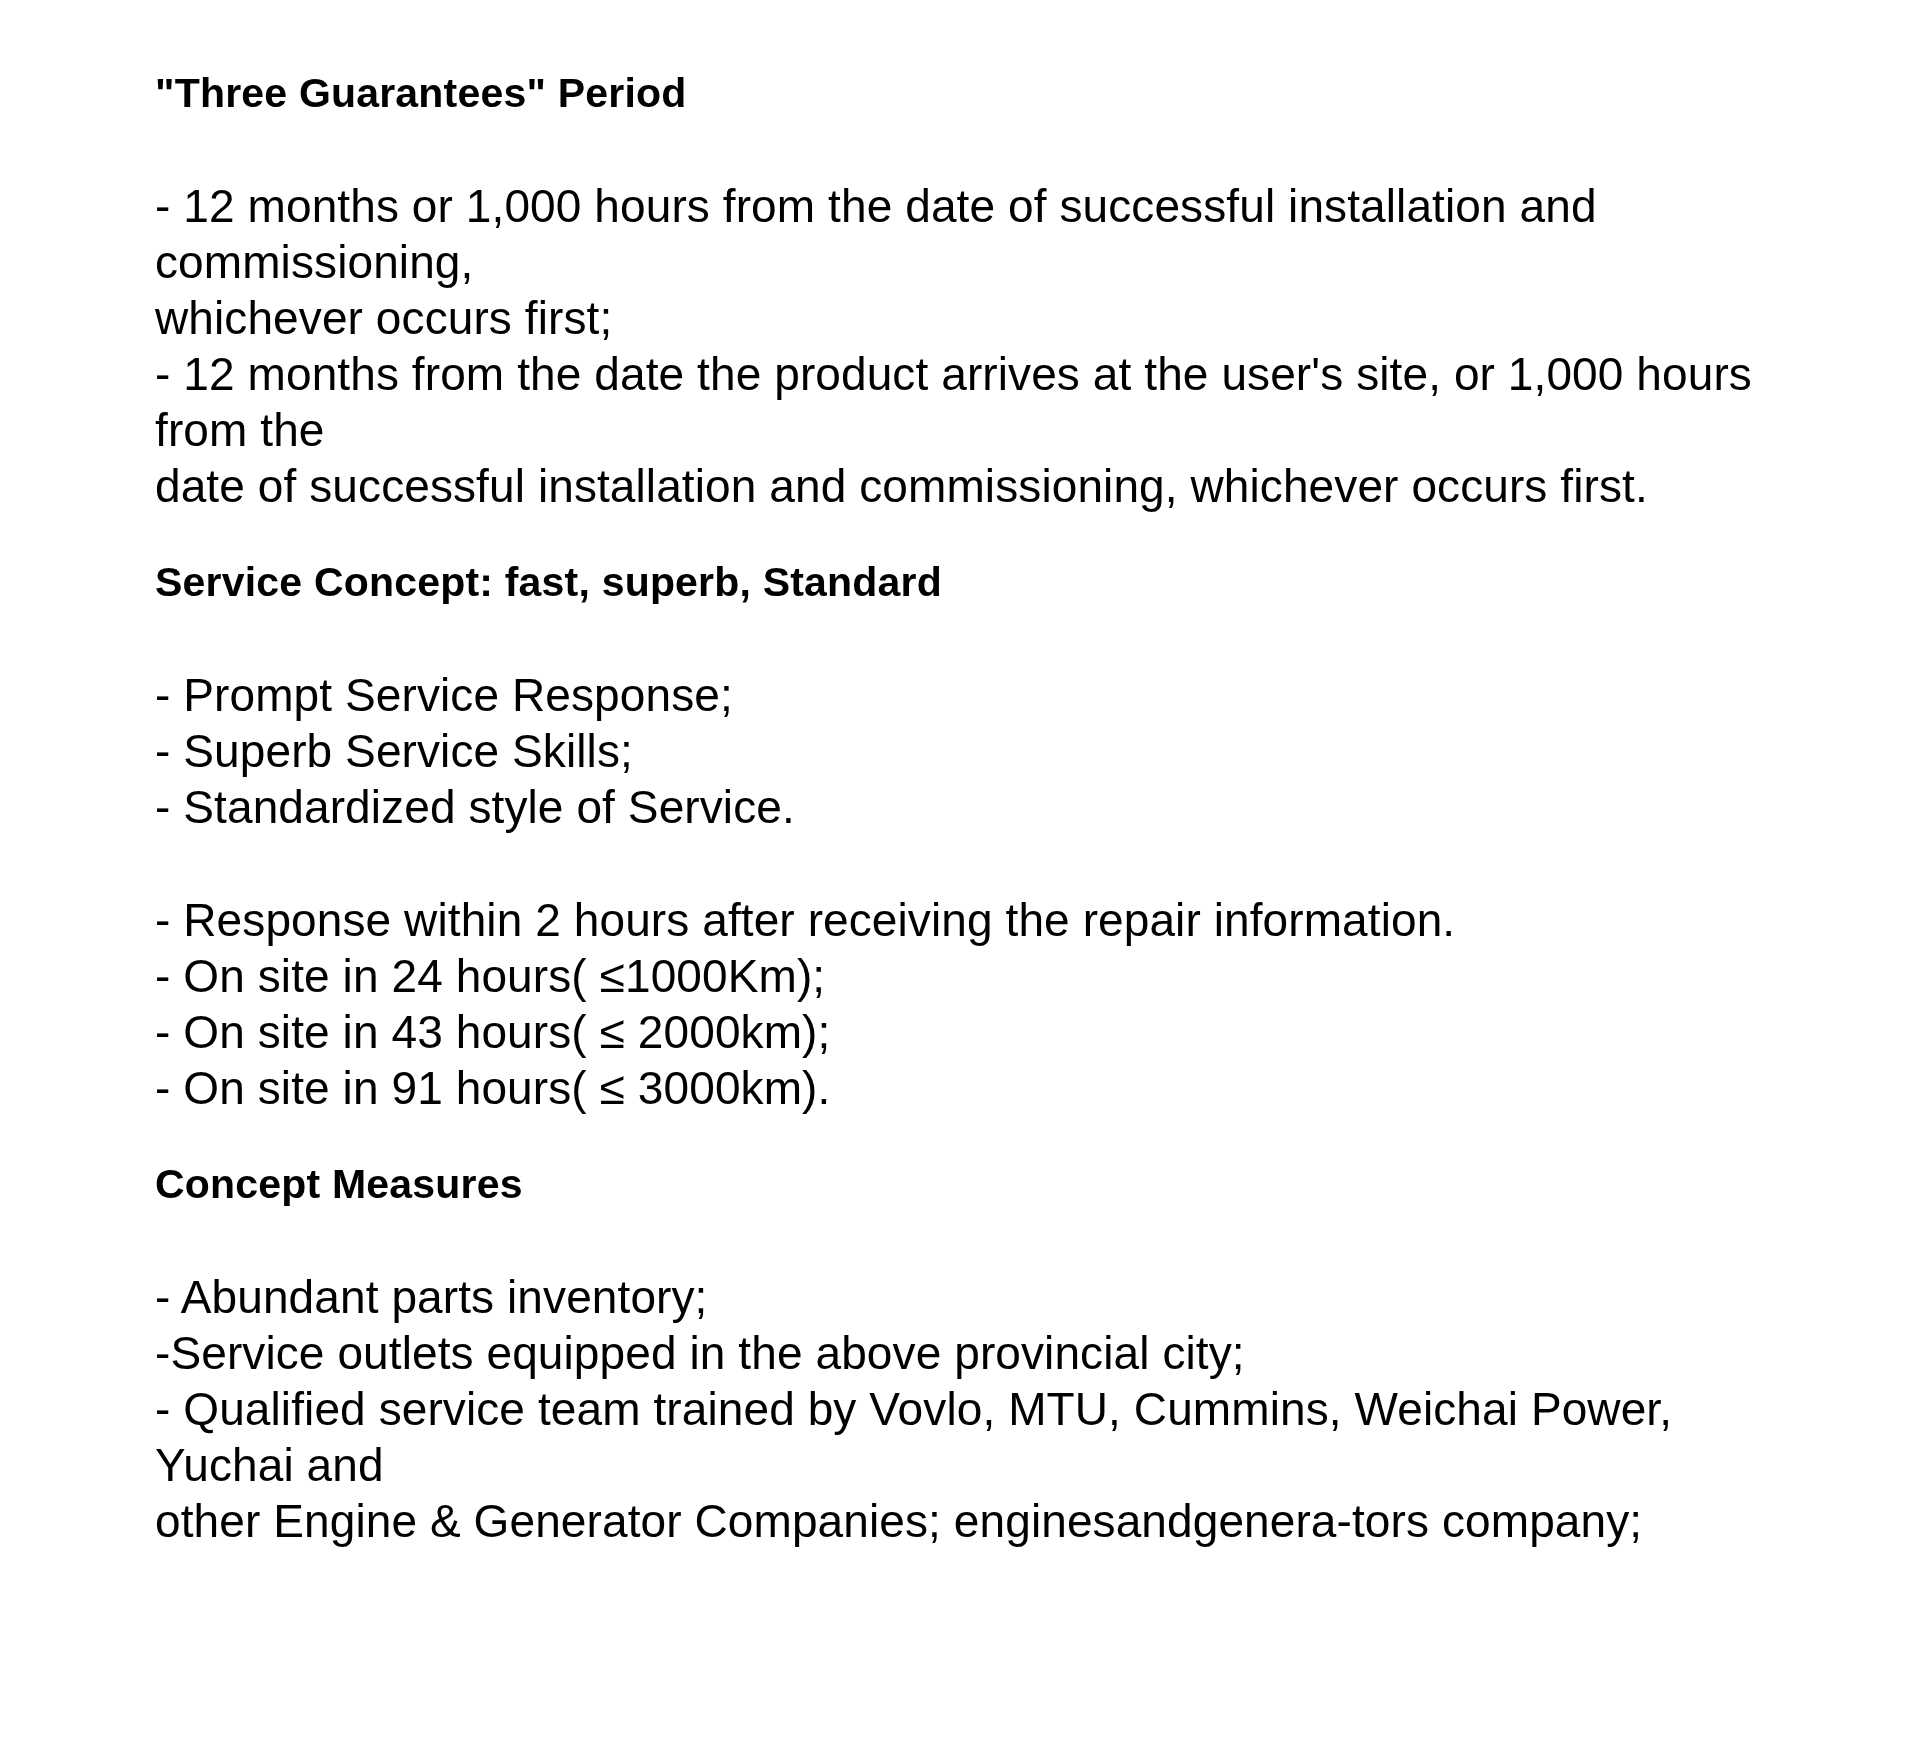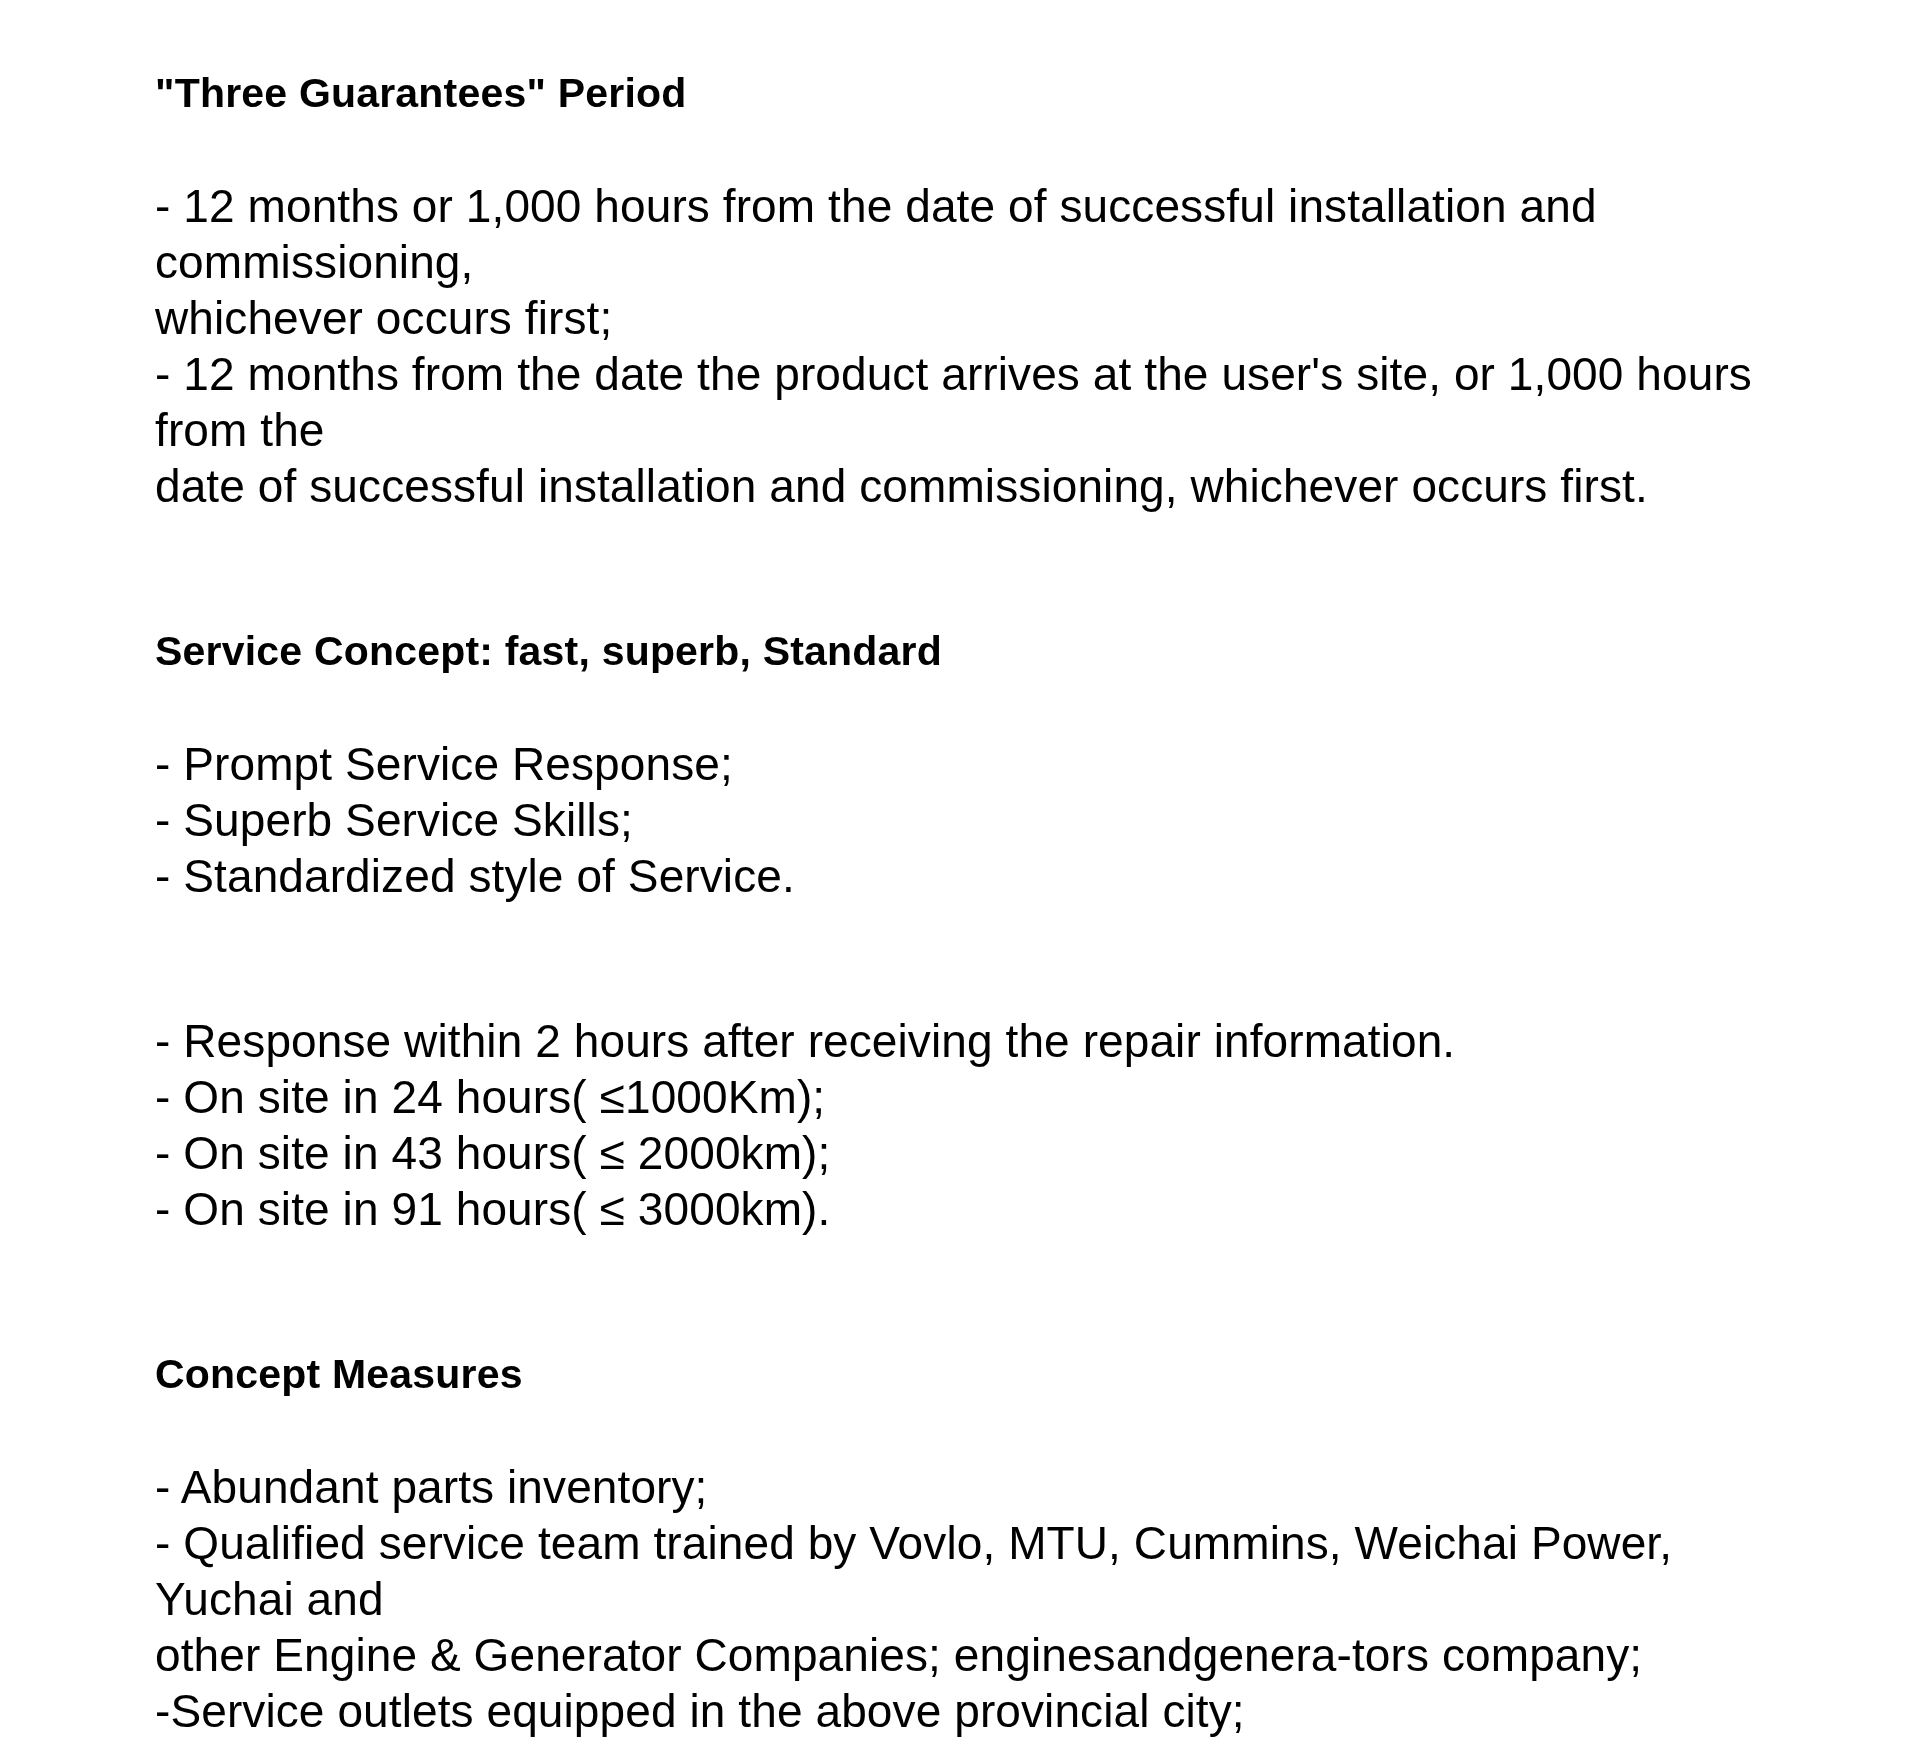--- a/index.html
+++ b/index.html
@@ -15,21 +15,21 @@
     background: #ffffff;
     color: #000000;
     padding: 65px 150px 40px 155px;
     font-family: "Liberation Sans", sans-serif;
     overflow: hidden;
   }
   .section {
     margin: 0;
   }
   .section + .section {
-    margin-top: 109px;
+    margin-top: 40px;
   }
   .heading {
     font-size: 41px;
     font-weight: 700;
     line-height: 56px;
     letter-spacing: 0.2px;
     white-space: pre-line;
     margin: 0;
   }
   .items {
@@ -74,19 +74,19 @@
       <p class="item">- On site in 24 hours( ≤1000Km);</p>
       <p class="item">- On site in 43 hours( ≤ 2000km);</p>
       <p class="item">- On site in 91 hours( ≤ 3000km).</p>
     </div>
   </div>
 
   <div class="section">
     <h2 class="heading">Concept Measures</h2>
     <div class="items">
       <p class="item">- Abundant parts inventory;</p>
+      <p class="item">-Service outlets equipped in the above provincial city;</p>
       <p class="item">- Qualified service team trained by Vovlo, MTU, Cummins, Weichai Power, Yuchai and
 other Engine &amp; Generator Companies; enginesandgenera-tors company;</p>
-      <p class="item">-Service outlets equipped in the above provincial city;</p>
     </div>
   </div>
 
 </div>
 
 </body></html>

